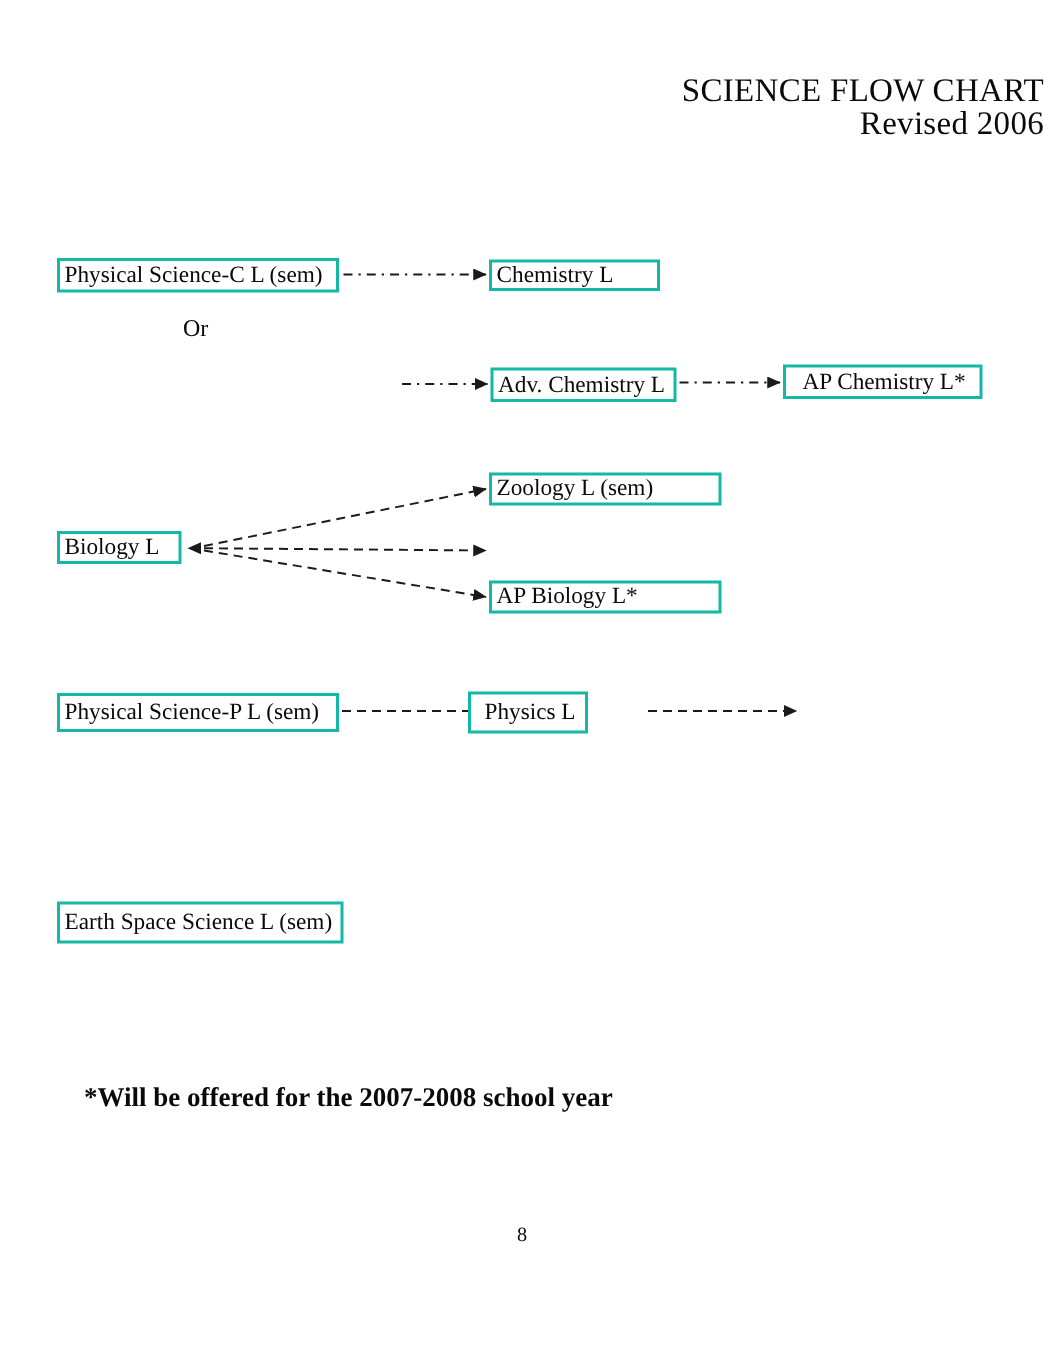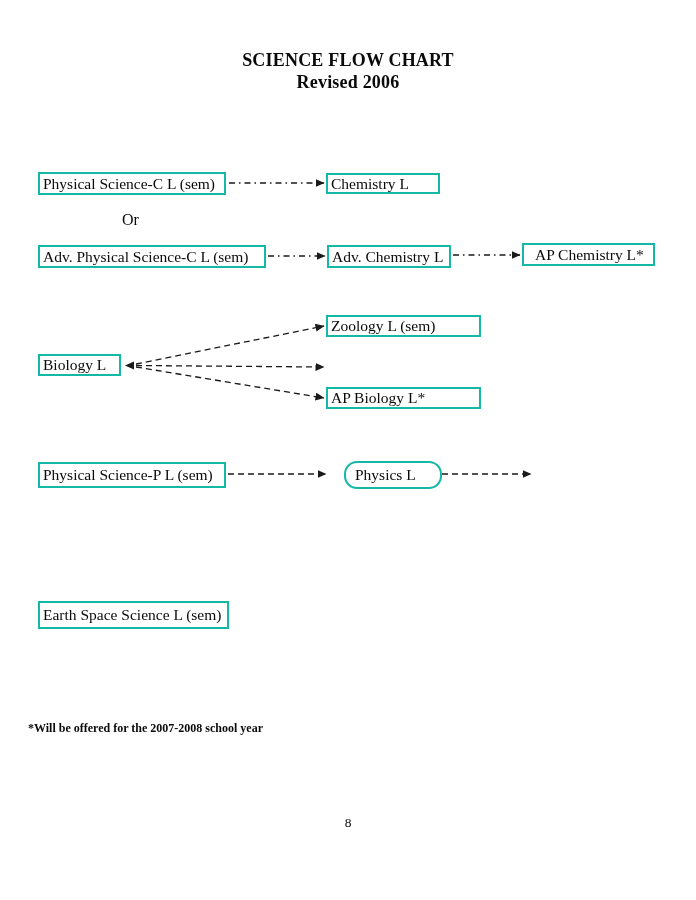--- a/index.html
+++ b/index.html
@@ -14,23 +14,23 @@
     background: #ffffff;
     font-family: "Liberation Serif", serif;
     color: #0a0a0a;
     overflow: hidden;
   }
   #title-block {
     position: absolute;
     top: 49px;
     left: 0;
     width: 696px;
-    text-align: center;
-    font-weight: bold;
-    font-size: 18px;
+    text-align: right;
+    font-weight: normal;
+    font-size: 22px;
     line-height: 22px;
     letter-spacing: 0.2px;
   }
   .node {
     position: absolute;
     box-sizing: border-box;
     border: 2px solid #14b8a6;
     background: #ffffff;
     display: flex;
     align-items: center;
@@ -41,35 +41,35 @@
   #b-psc    { left: 38px;  top: 172px; width: 188px; height: 23px; }
   #b-chem   { left: 326px; top: 173px; width: 114px; height: 21px; }
   #b-apsc   { left: 38px;  top: 245px; width: 228px; height: 23px; }
   #b-achem  { left: 327px; top: 245px; width: 124px; height: 23px; align-items: flex-end; }
   #b-apchem { left: 522px; top: 243px; width: 133px; height: 23px; padding-left: 11px; }
   #b-zoo    { left: 326px; top: 315px; width: 155px; height: 22px; align-items: flex-end; }
   #b-bio    { left: 38px;  top: 354px; width: 83px;  height: 22px; }
   #b-anat   { left: 326px; top: 356px; width: 155px; height: 22px; }
   #b-apbio  { left: 326px; top: 387px; width: 155px; height: 22px; align-items: flex-end; }
   #b-pscp   { left: 38px;  top: 462px; width: 188px; height: 26px; }
-  #b-phys   { left: 344px; top: 461px; width: 98px; height: 28px; padding-left: 9px; border-radius: 13px; }
+  #b-phys   { left: 312px; top: 461px; width: 80px; height: 28px; padding-left: 9px; }
   #b-apphys { left: 533px; top: 461px; width: 121px; height: 28px; padding-left: 8px; }
   #b-earth  { left: 38px;  top: 601px; width: 191px; height: 28px; }
   #or-label {
     position: absolute;
     left: 122px;
     top: 211px;
     font-size: 16px;
   }
   #footnote {
     position: absolute;
-    left: 28px;
+    left: 56px;
     top: 721px;
     font-weight: bold;
-    font-size: 12px;
+    font-size: 18px;
   }
   #page-number {
     position: absolute;
     left: 0;
     top: 815px;
     width: 696px;
     text-align: center;
     font-size: 13.5px;
   }
   #arrow-layer {
@@ -111,23 +111,20 @@
 
   <div class="node" id="b-psc">
     <span>Physical Science-C L (sem)</span>
   </div>
   <div class="node" id="b-chem">
     <span>Chemistry L</span>
   </div>
 
   <div id="or-label">Or</div>
 
-  <div class="node" id="b-apsc">
-    <span>Adv. Physical Science-C L (sem)</span>
-  </div>
   <div class="node" id="b-achem">
     <span>Adv. Chemistry L</span>
   </div>
   <div class="node" id="b-apchem">
     <span>AP Chemistry L*</span>
   </div>
 
   <div class="node" id="b-zoo">
     <span>Zoology L (sem)</span>
   </div>

